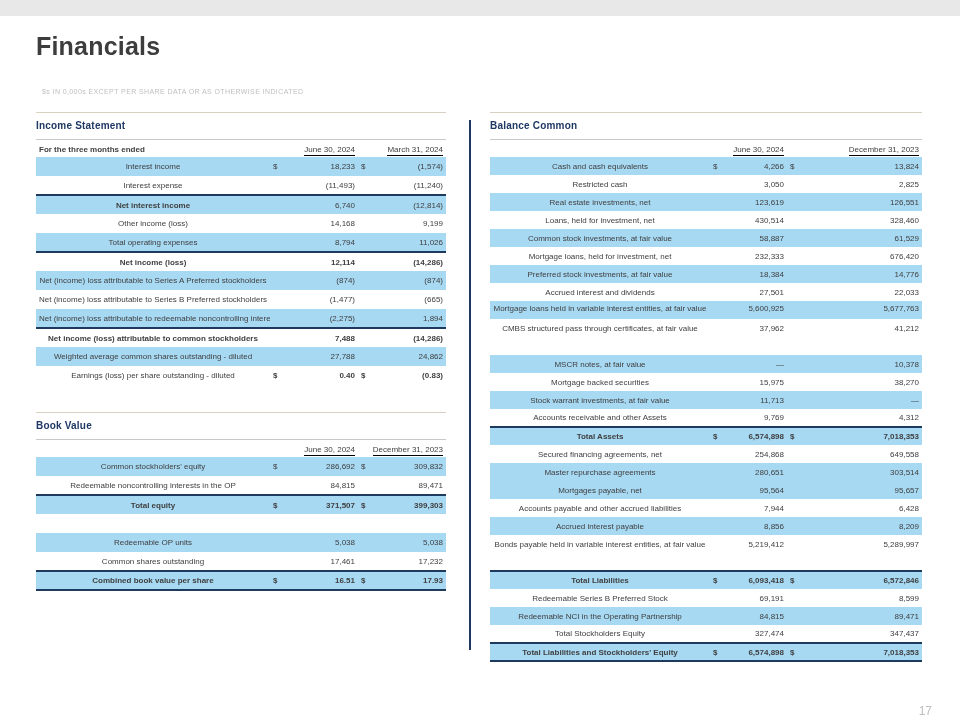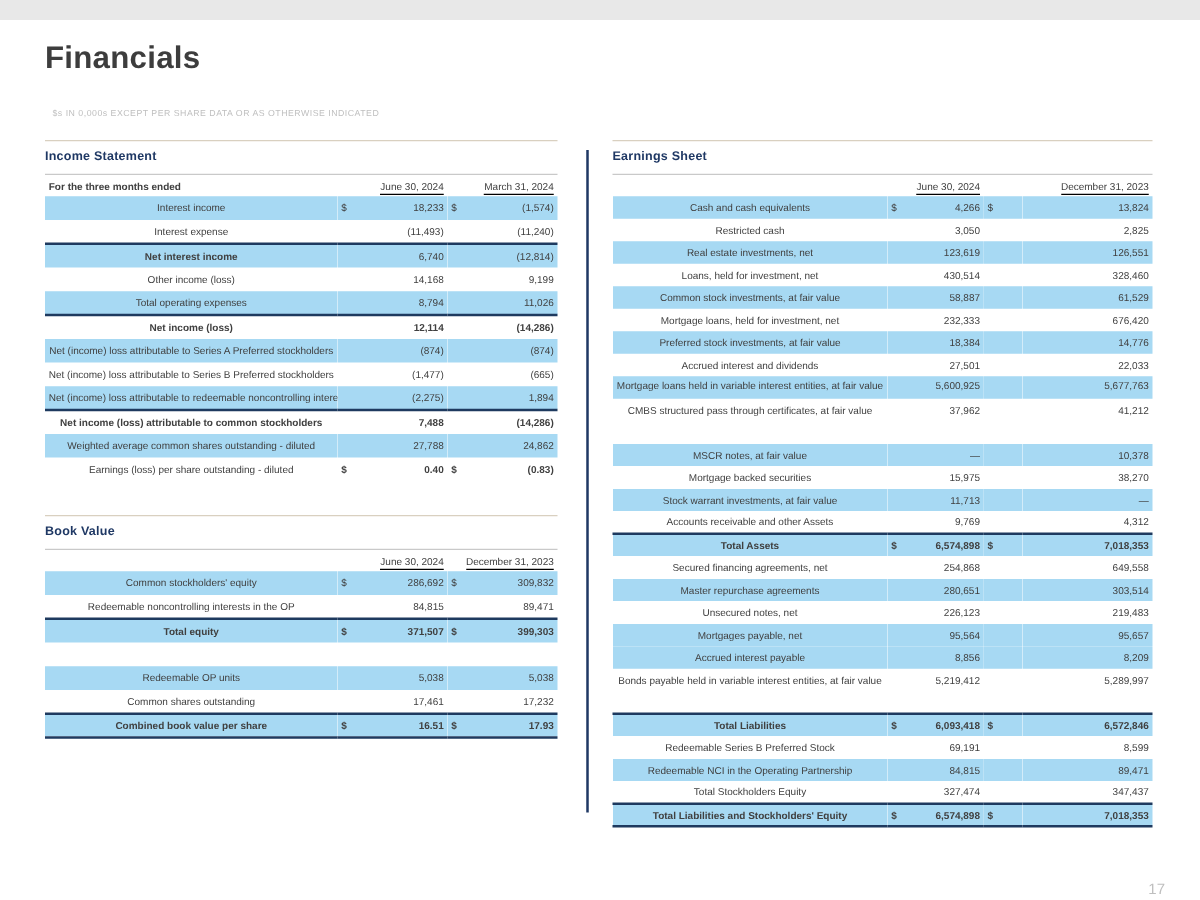--- a/index.html
+++ b/index.html
@@ -268,21 +268,21 @@
           </tbody>
       </table>
     </section>
 
   </div>
 
   <div class="col-right">
 
     <section>
       <div class="rule tan"></div>
-      <h2 class="section-heading">Earnings Sheet</h2>
+      <h2 class="section-heading">Balance Common</h2>
       <div class="rule gray"></div>
       <table class="fin-table balance">
         <colgroup>
           <col style="width:220px">
             <col style="width:14px">
             <col style="width:63px">
             <col style="width:31px">
             <col style="width:104px">
         </colgroup>
         <thead>
@@ -408,33 +408,33 @@
               <td class="d"></td>
               <td class="v">649,558</td>
             </tr>
             <tr class="shade">
               <td class="label">Master repurchase agreements</td>
               <td class="d"></td>
               <td class="v">280,651</td>
               <td class="d"></td>
               <td class="v">303,514</td>
             </tr>
-            <tr class="">
-              <td class="label">Unsecured notes, net</td>
-              <td class="d"></td>
-              <td class="v">226,123</td>
-              <td class="d"></td>
-              <td class="v">219,483</td>
-            </tr>
             <tr class="shade">
               <td class="label">Mortgages payable, net</td>
               <td class="d"></td>
               <td class="v">95,564</td>
               <td class="d"></td>
               <td class="v">95,657</td>
+            </tr>
+            <tr class="">
+              <td class="label">Accounts payable and other accrued liabilities</td>
+              <td class="d"></td>
+              <td class="v">7,944</td>
+              <td class="d"></td>
+              <td class="v">6,428</td>
             </tr>
             <tr class="shade">
               <td class="label">Accrued interest payable</td>
               <td class="d"></td>
               <td class="v">8,856</td>
               <td class="d"></td>
               <td class="v">8,209</td>
             </tr>
             <tr class="">
               <td class="label">Bonds payable held in variable interest entities, at fair value</td>

